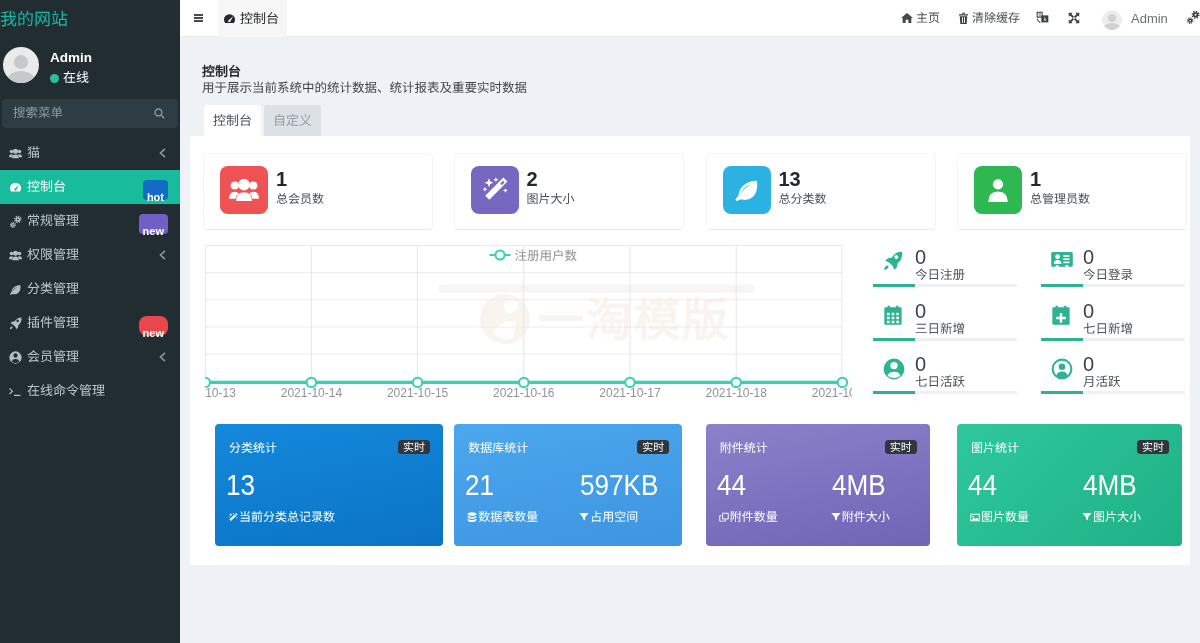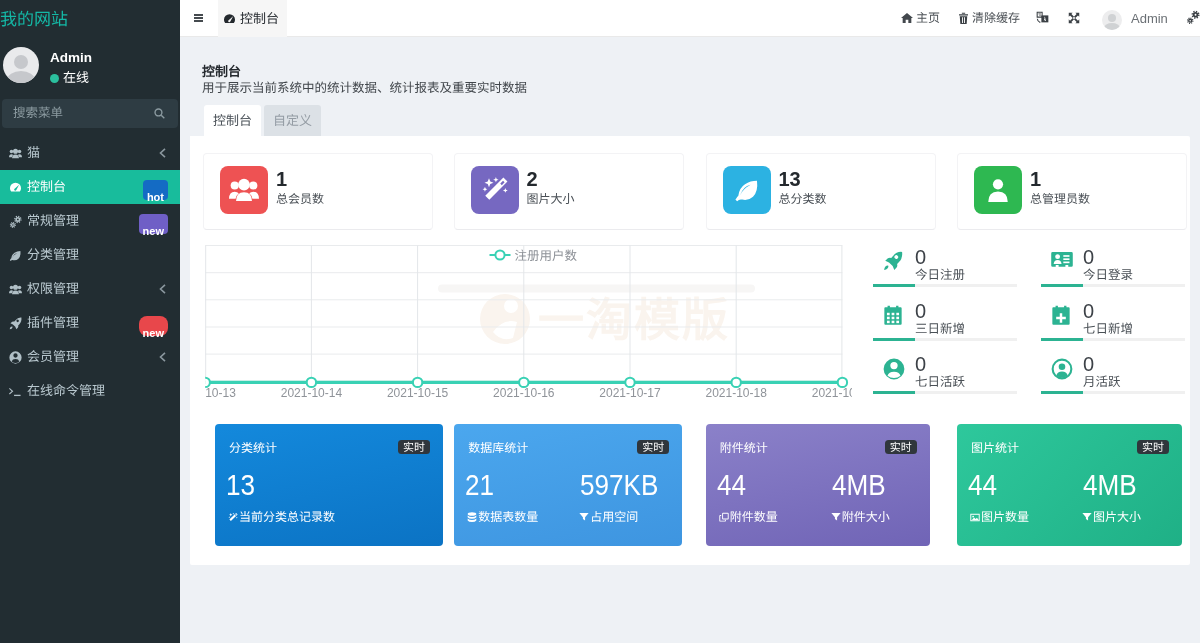--- a/index.html
+++ b/index.html
@@ -118,36 +118,36 @@
         <span class="mi">
           <svg width="15" height="15" viewBox="0 0 16 16.5">
             <use href="#i-cogs"></use>
           </svg>
         </span>
         <span class="mt">常规管理</span>
         <span class="bdg newp">new</span>
       </li>
     <li>
         <span class="mi">
-          <svg width="15" height="13" viewBox="0 0 20 18">
-            <use href="#i-leaf"></use>
-          </svg>
-        </span>
-        <span class="mt">分类管理</span>
-      </li>
-    <li>
-        <span class="mi">
           <svg width="16" height="14" viewBox="0 0 20 16">
             <use href="#i-users"></use>
           </svg>
         </span>
         <span class="mt">权限管理</span>
         <span class="chev"><svg width="7" height="10" viewBox="0 0 7 10">
             <path d="M6 0.8 L1.5 5 L6 9.2" fill="none" stroke="#8a979e" stroke-width="1.6"></path>
           </svg></span>
+      </li>
+    <li>
+        <span class="mi">
+          <svg width="15" height="13" viewBox="0 0 20 18">
+            <use href="#i-leaf"></use>
+          </svg>
+        </span>
+        <span class="mt">分类管理</span>
       </li>
     <li>
         <span class="mi">
           <svg width="14" height="14" viewBox="0 0 18 18">
             <use href="#i-rocket"></use>
           </svg>
         </span>
         <span class="mt">插件管理</span>
         <span class="bdg newr">new</span>
       </li>

